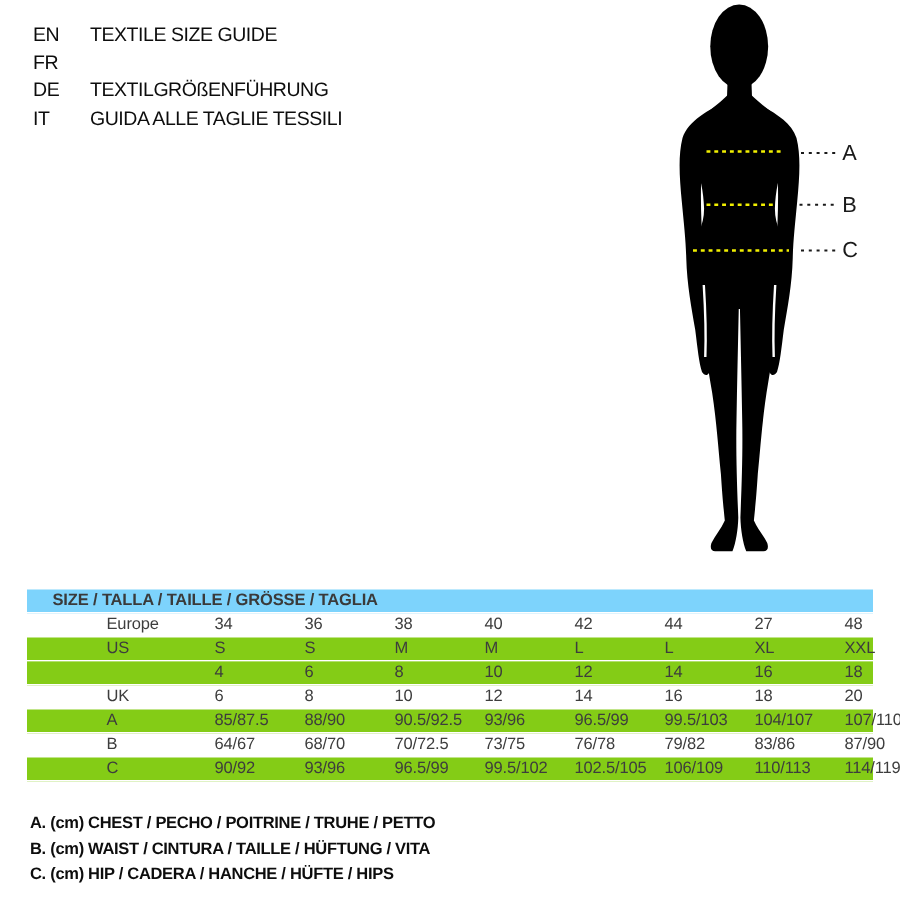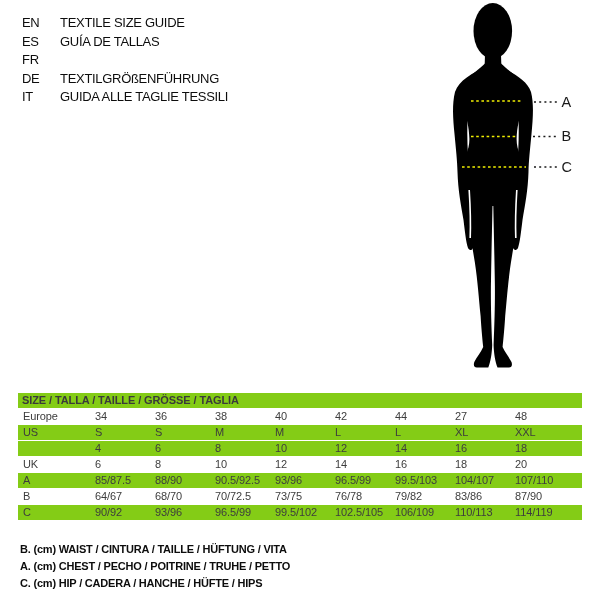--- a/index.html
+++ b/index.html
@@ -10,44 +10,40 @@
   
   .lang-block{position:absolute;left:22px;top:14px;}
   .lang-row{display:flex;line-height:18.5px;font-size:13px;font-weight:normal;letter-spacing:-0.3px;align-items:center;}
   .lang-code{width:38px;flex:0 0 38px;}
   
   .figure-svg{position:absolute;left:430px;top:0;}
   
   .section-title{position:absolute;left:18px;top:366px;font-size:11.5px;font-weight:bold;letter-spacing:-0.2px;line-height:14px;}
   
   .size-table{position:absolute;left:18px;top:393px;width:564px;font-size:11px;color:#3d3d3d;letter-spacing:-0.1px;}
-  .t-header{height:16px;line-height:15px;box-sizing:border-box;border-bottom:1px solid #fff;background:#84cc16;padding-left:4px;font-weight:600;color:#3a3a3a;}
+  .t-header{height:16px;line-height:15px;box-sizing:border-box;border-bottom:1px solid #fff;background:#7dd3fc;padding-left:17px;font-weight:600;color:#3a3a3a;}
   .t-row{display:flex;height:16px;line-height:15px;box-sizing:border-box;border-bottom:1px solid #fff;}
   .t-row.shade{background:#84cc16;}
-  .t-label{flex:0 0 77px;padding-left:5px;box-sizing:border-box;text-align:left;}
+  .t-label{flex:0 0 77px;padding-left:5px;box-sizing:border-box;text-align:left;margin-left:48px;}
   .t-cell{flex:0 0 60px;text-align:left;}
   
   .legend{position:absolute;left:20px;top:541px;}
   .legend-row{font-size:11px;font-weight:bold;line-height:17px;letter-spacing:-0.2px;color:#0d0d0d;}
 </style>
 </head>
 <body>
 
 <div class="canvas">
 
   <div class="lang-block" id="lang-block">
     <div class="lang-row">
       <span class="lang-code">EN</span>
       <span class="lang-label">TEXTILE SIZE GUIDE</span>
     </div>
 
-    <div class="lang-row">
-      <span class="lang-code">ES</span>
-      <span class="lang-label">GUÍA DE TALLAS</span>
-    </div>
 
     <div class="lang-row">
       <span class="lang-code">FR</span>
     </div>
 
     <div class="lang-row">
       <span class="lang-code">DE</span>
       <span class="lang-label">TEXTILGRÖßENFÜHRUNG</span>
     </div>
 
@@ -219,20 +215,20 @@
           <div class="t-cell">99.5/102</div>
           <div class="t-cell">102.5/105</div>
           <div class="t-cell">106/109</div>
           <div class="t-cell">110/113</div>
           <div class="t-cell">114/119</div>
         </div>
   </div>
   </div>
 
   <div class="legend" id="legend-block">
+    <div class="legend-row">A. (cm) CHEST / PECHO / POITRINE / TRUHE / PETTO</div>
+
     <div class="legend-row">B. (cm) WAIST / CINTURA / TAILLE / HÜFTUNG / VITA</div>
 
-    <div class="legend-row">A. (cm) CHEST / PECHO / POITRINE / TRUHE / PETTO</div>
-
     <div class="legend-row">C. (cm) HIP / CADERA / HANCHE / HÜFTE / HIPS</div>
   </div>
 
 </div>
 
 </body></html>

